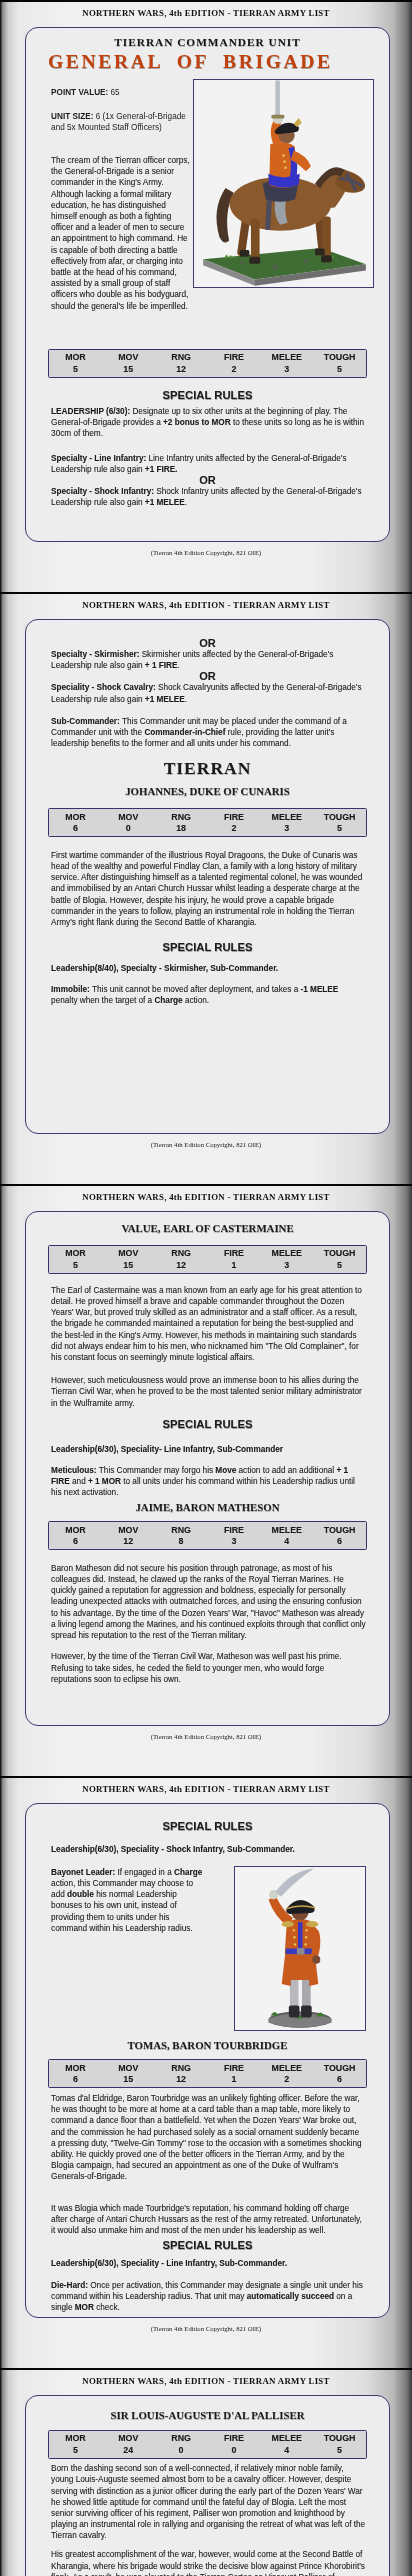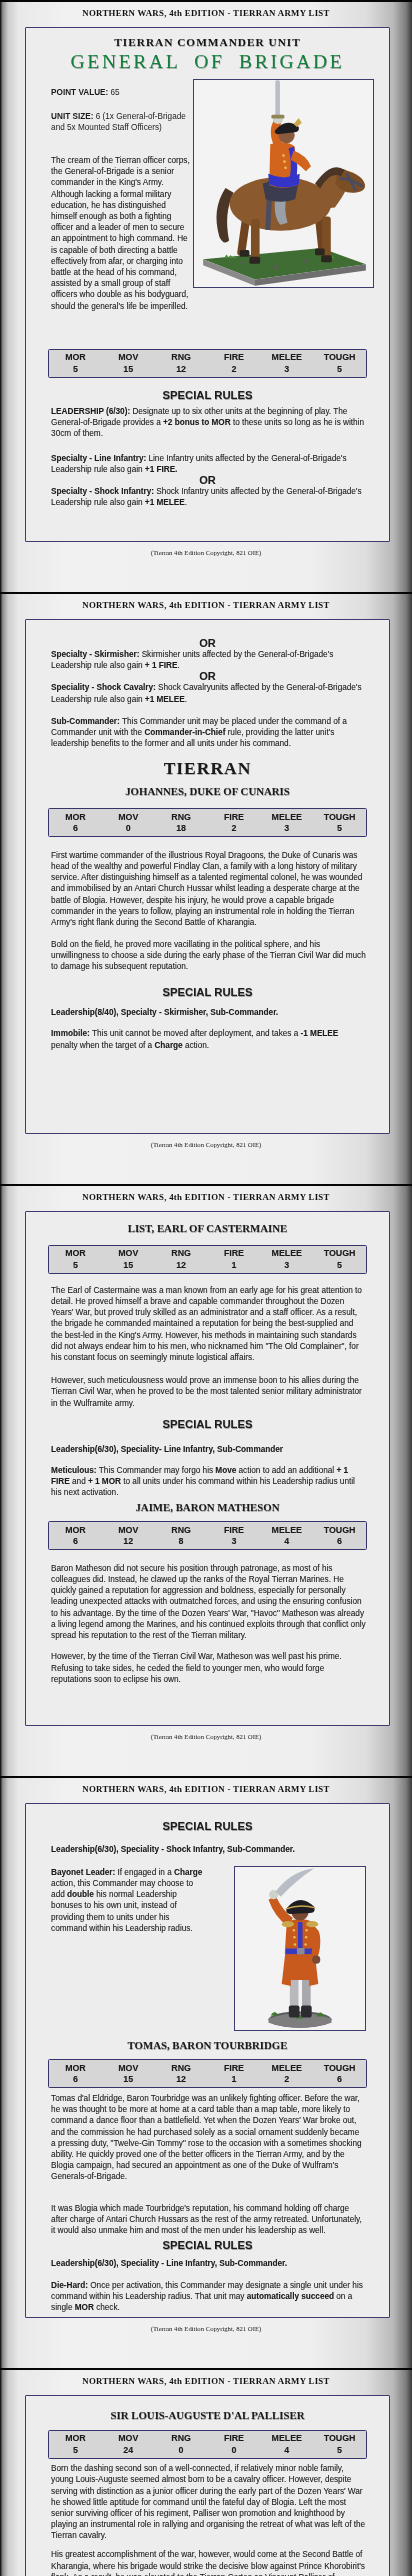--- a/index.html
+++ b/index.html
@@ -18,32 +18,32 @@
     position:absolute; top:6.2px; left:0; right:0; text-align:center;
     font-family:"Liberation Serif",serif; font-weight:bold; font-size:8.8px;
     letter-spacing:0.3px; color:#111;
   }
   .page-footer {
     position:absolute; top:547px; left:0; right:0; text-align:center;
     font-family:"Liberation Serif",serif; font-size:6.7px; color:#1a1a1a;
   }
   .card {
     position:absolute; top:25px; left:25px; width:365px; height:515px;
-    border:1.5px solid #3c3c6e; border-radius:1px; background:#ededed;
+    border:1.5px solid #3c3c6e; border-radius:13px; background:#ededed;
   }
   .card-body { padding:0 22px; height:100%; }
 
   .kicker {
     margin-top:8.2px; text-align:center; font-family:"Liberation Serif",serif;
     font-weight:600; font-size:11.3px; letter-spacing:1px; line-height:13.4px; color:#151515;
     text-shadow:0.5px 0.5px 0.5px rgba(0,0,0,.25);
   }
   .big-title {
-    text-align:center; font-family:"Liberation Serif",serif; font-weight:normal;
-    font-size:19.6px; letter-spacing:2.6px; word-spacing:7.2px; line-height:23px; color:#15803d;
+    text-align:left; font-family:"Liberation Serif",serif; font-weight:bold;
+    font-size:19.6px; letter-spacing:2.6px; word-spacing:7.2px; line-height:23px; color:#c2410c;
     text-shadow:0.5px 0.5px 0.5px rgba(0,0,0,.3);
   }
   .variants-title {
     text-align:center; font-family:"Liberation Serif",serif; font-weight:600;
     font-size:17.5px; letter-spacing:1px; line-height:19.6px; text-shadow:0.5px 0.5px 0.5px rgba(0,0,0,.25);
   }
   .unit-name {
     text-align:center; font-weight:bold; font-size:10.8px; line-height:12.4px;
     text-shadow:0.5px 0.5px 0.5px rgba(0,0,0,.3);
     font-family:Liberation Serif, serif;
@@ -184,34 +184,33 @@
         <div class="sh">MELEE</div>
         <div class="sh">TOUGH</div>
         <div class="sv">6</div>
         <div class="sv">0</div>
         <div class="sv">18</div>
         <div class="sv">2</div>
         <div class="sv">3</div>
         <div class="sv">5</div>
       </div>
       <p class="para" style="margin-top:12.4px">First wartime commander of the illustrious Royal Dragoons, the Duke of Cunaris was head of the wealthy and powerful Findlay Clan, a family with a long history of military service. After distinguishing himself as a talented regimental colonel, he was wounded and immobilised by an Antari Church Hussar whilst leading a desperate charge at the battle of Blogia. However, despite his injury, he would prove a capable brigade commander in the years to follow, playing an instrumental role in holding the Tierran Army's right flank during the Second Battle of Kharangia.</p>
-      <p class="para" style="margin-top:10.8px">Bold on the field, he proved more vacillating in the political sphere, and his unwillingness to choose a side during the early phase of the Tierran Civil War did much to damage his subsequent reputation.</p>
       <div class="rules-title" style="margin-top:13px">SPECIAL RULES</div>
       <p class="rule summary" style="margin-top:9.3px">Leadership(8/40), Specialty - Skirmisher, Sub-Commander.</p>
       <p class="rule" style="margin-top:9.8px"><b>Immobile: </b><span>This unit cannot be moved after deployment, and takes a </span><b>-1 MELEE</b><span> penalty when the target of a </span><b>Charge</b><span> action.</span></p>
     </div>
   </div>
   <div class="page-footer">(Tierran 4th Edition Copyright, 821 OIE)</div>
 </section>
 
 <section class="page">
   <div class="page-header">NORTHERN WARS, 4th EDITION - TIERRAN ARMY LIST</div>
   <div class="card">
     <div class="card-body">
-      <div class="unit-name" style="padding-top:10.3px">LIST, EARL OF CASTERMAINE</div>
+      <div class="unit-name" style="padding-top:10.3px">VALUE, EARL OF CASTERMAINE</div>
       <div class="stat-table" style="margin-top:9.8px">
         <div class="sh">MOR</div>
         <div class="sh">MOV</div>
         <div class="sh">RNG</div>
         <div class="sh">FIRE</div>
         <div class="sh">MELEE</div>
         <div class="sh">TOUGH</div>
         <div class="sv">5</div>
         <div class="sv">15</div>
         <div class="sv">12</div>

